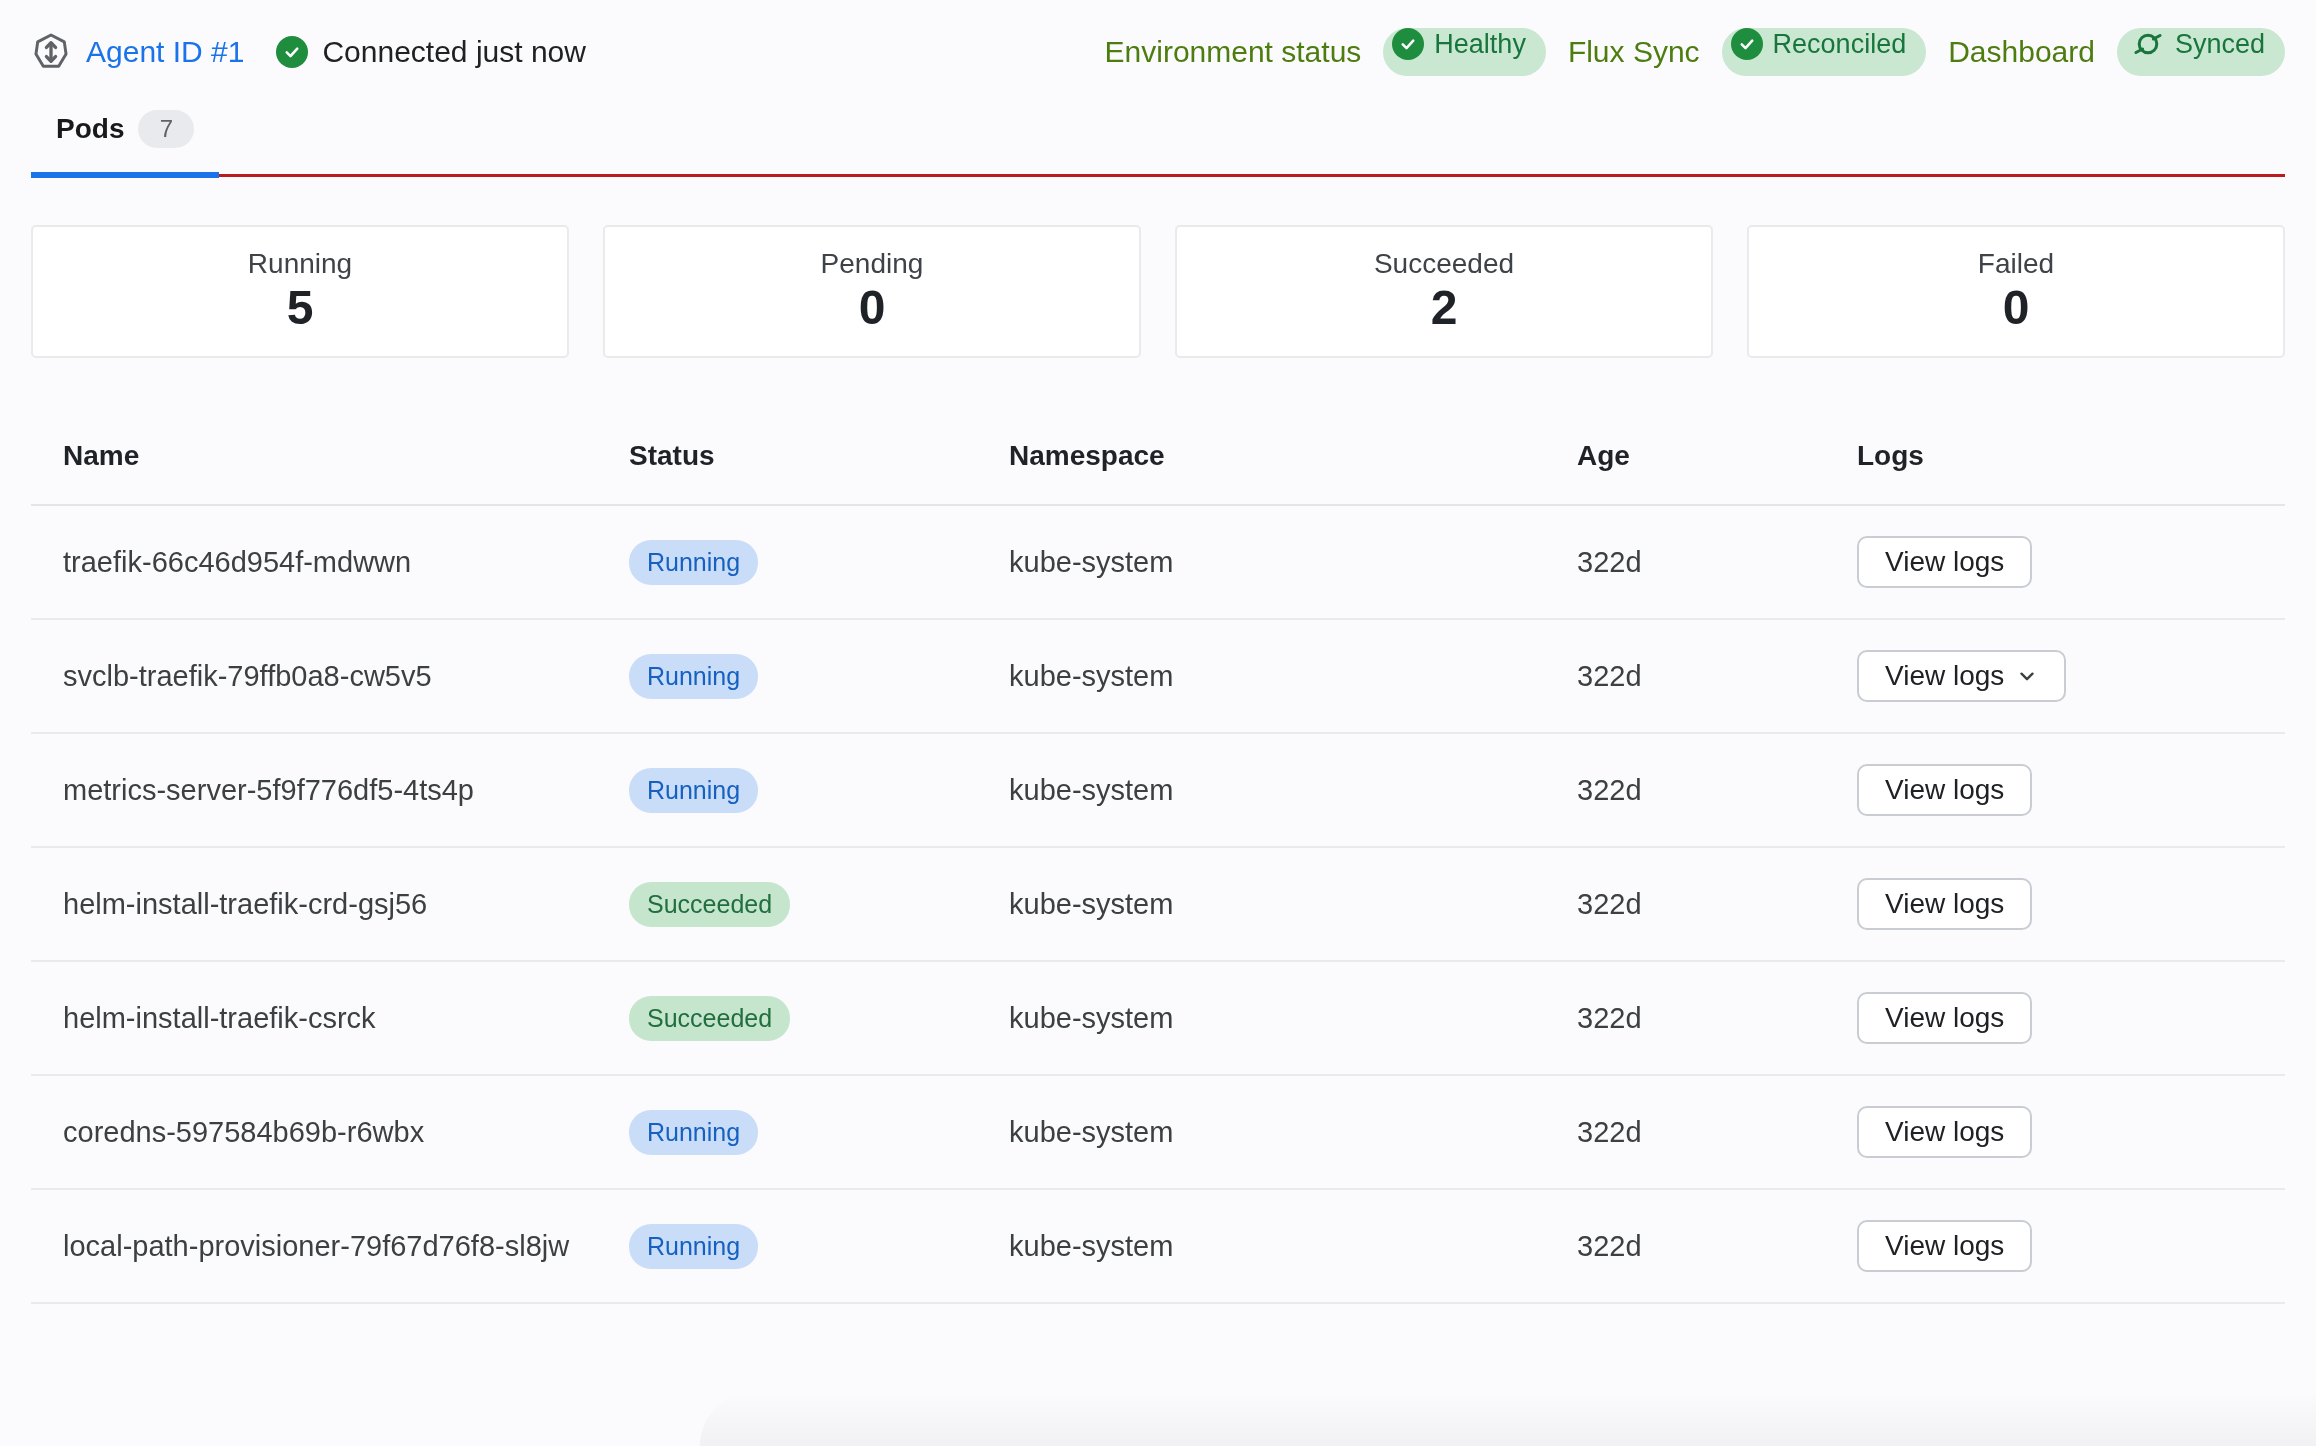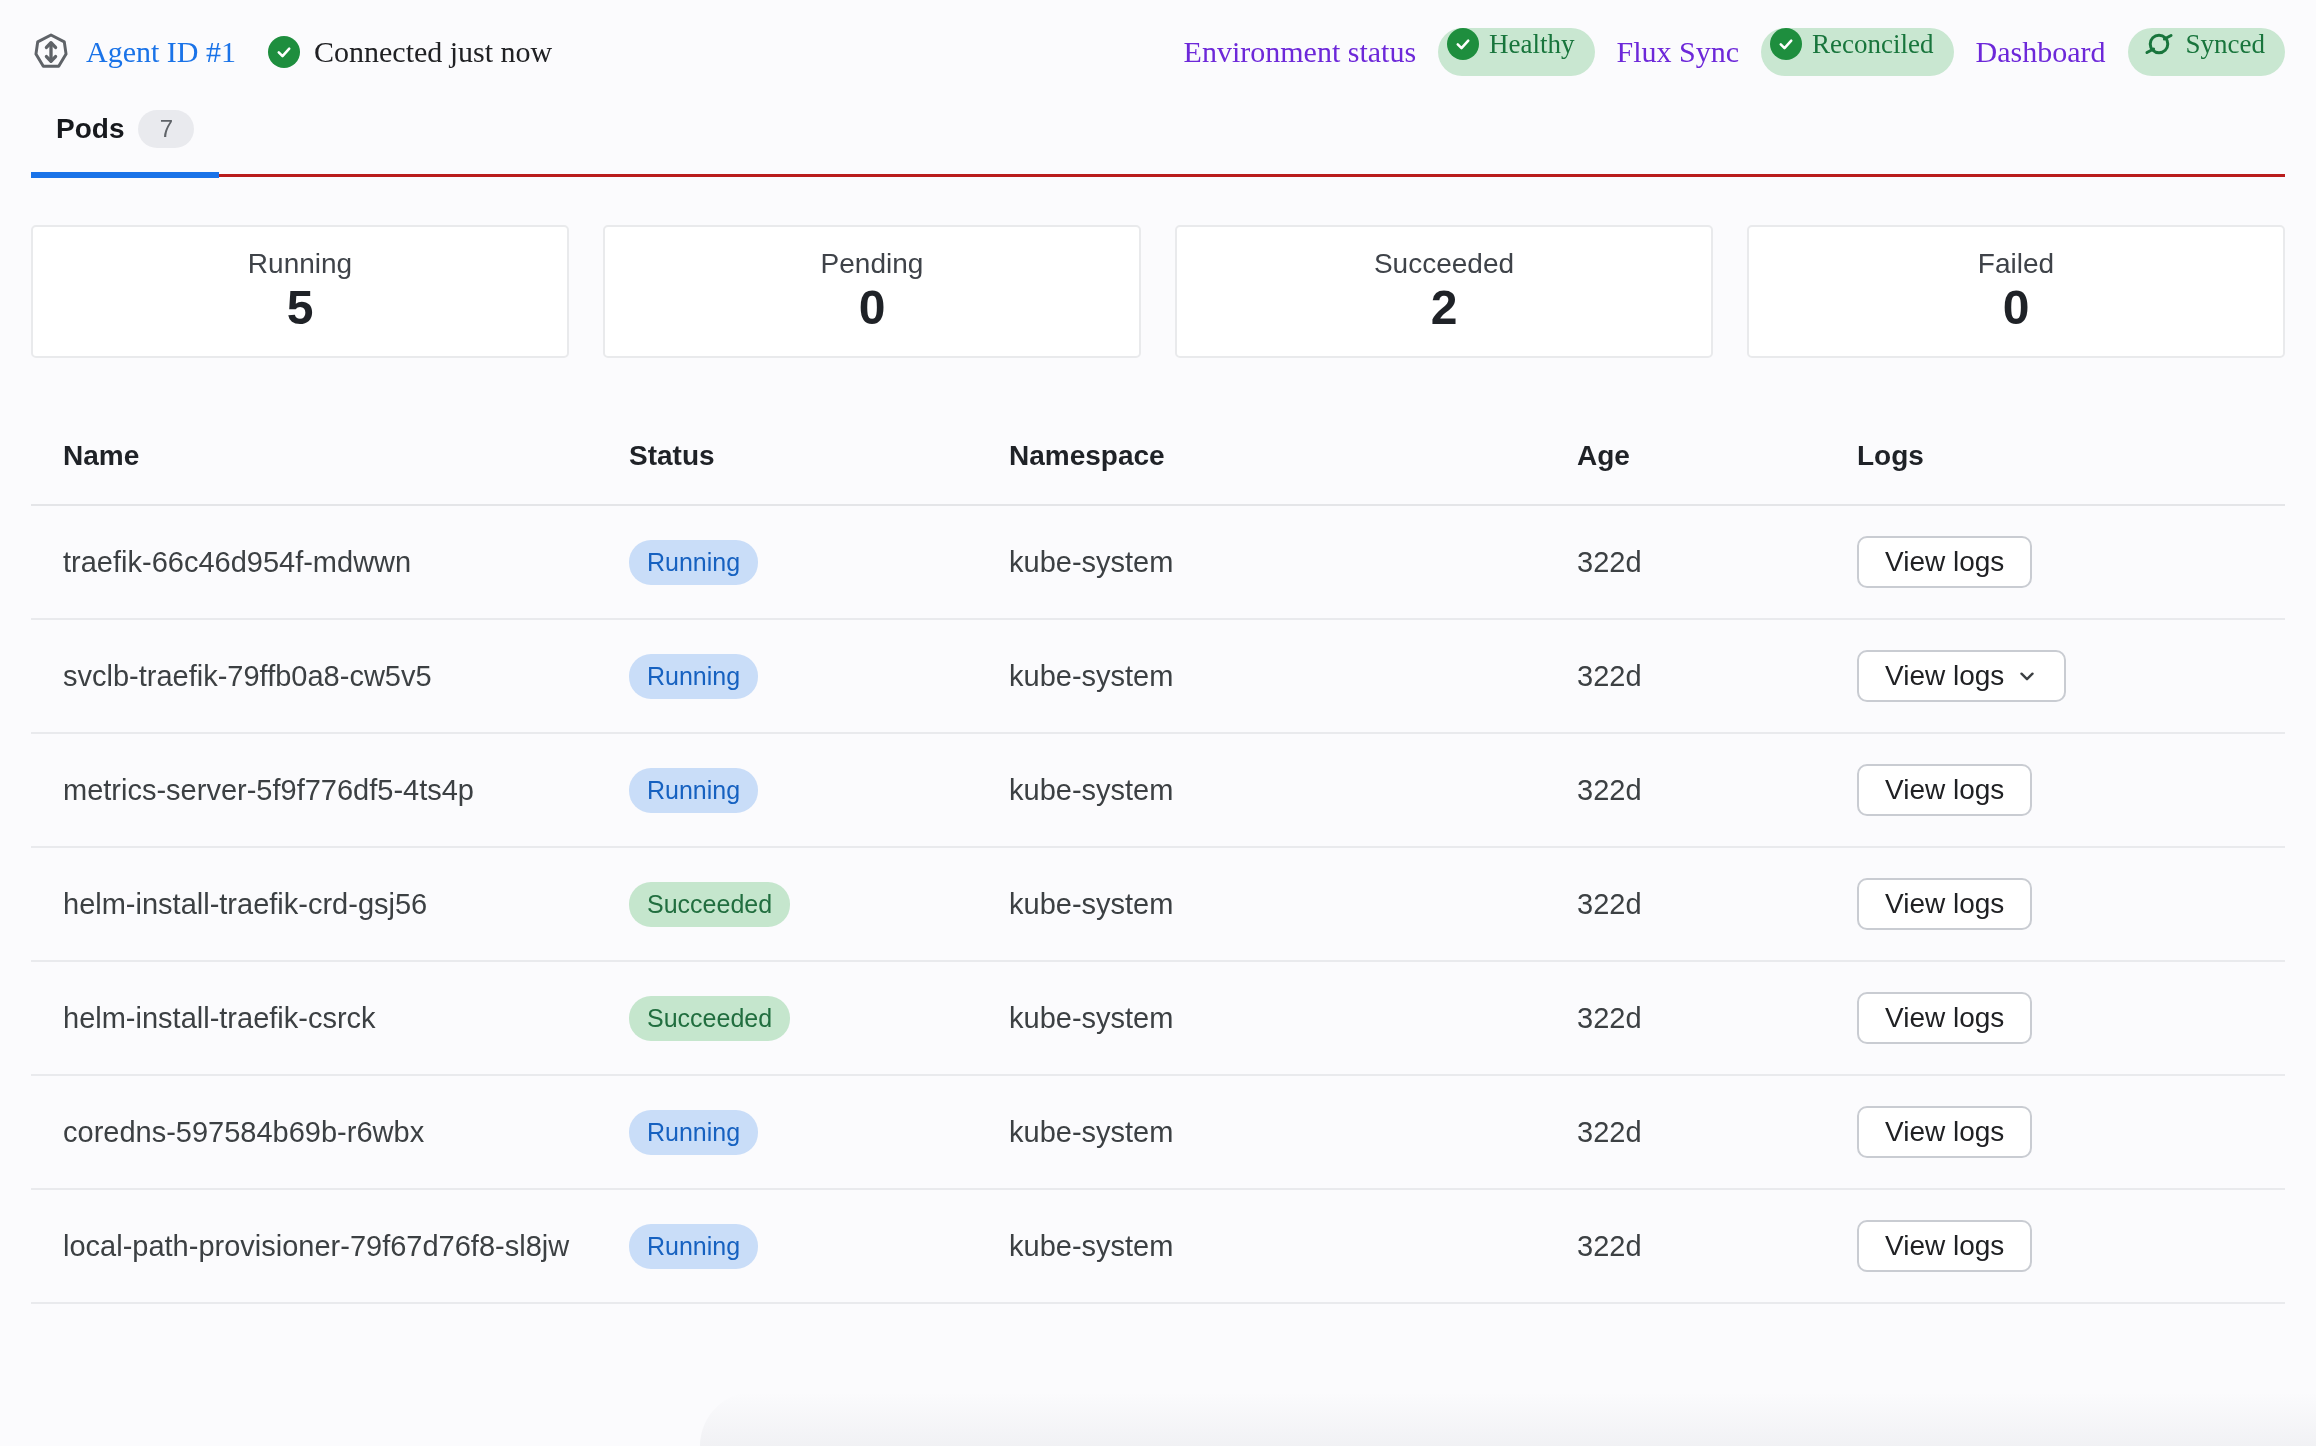--- a/index.html
+++ b/index.html
@@ -13,39 +13,39 @@
   }
 
   
   .topbar {
     display: flex;
     justify-content: space-between;
     align-items: center;
     margin: 28px 31px 0 30px;
     height: 48px;
   }
-  .topbar-left, .topbar-right { display: flex; align-items: center; font-family: Liberation Serif, serif; }
+  .topbar-left, .topbar-right { display: flex; align-items: center; }
   .topbar-left { gap: 14px; }
   .topbar-right { gap: 22px; }
   .agent-icon { width: 42px; height: 42px; display: inline-flex; }
   .agent-link {
     color: #1a73e8;
     font-size: 30px;
     text-decoration: none;
     margin-right: 18px;
   }
   .check-circle {
     width: 32px; height: 32px; border-radius: 50%;
     background: #1e8e3e;
     display: inline-flex; align-items: center; justify-content: center;
     flex: none;
   }
   .check-circle svg { width: 18px; height: 18px; }
   .conn-text { font-size: 30px; color: #202124; }
-  .status-label { font-size: 30px; color: #6d28d9; }
+  .status-label { font-size: 30px; color: #4d7c0f; }
   .pill {
     display: inline-flex; align-items: center; gap: 10px;
     background: #c9e7d1;
     border-radius: 28px;
     height: 48px;
     padding: 0 20px 16px 9px;
     color: #18753c;
     font-size: 27px;
   }
   .pill .check-circle { width: 32px; height: 32px; }

